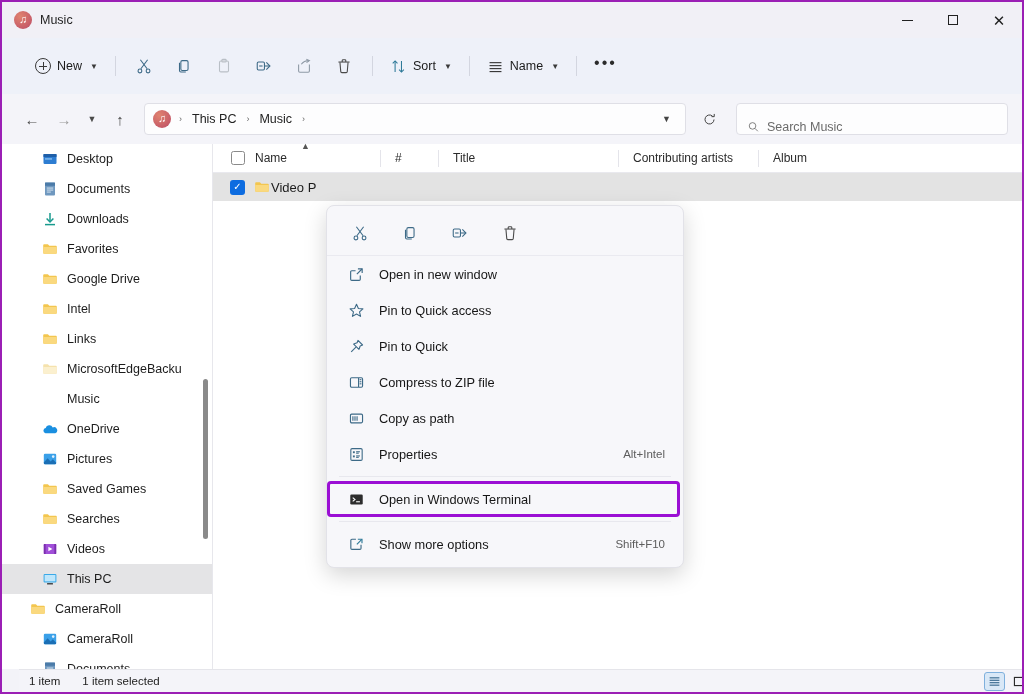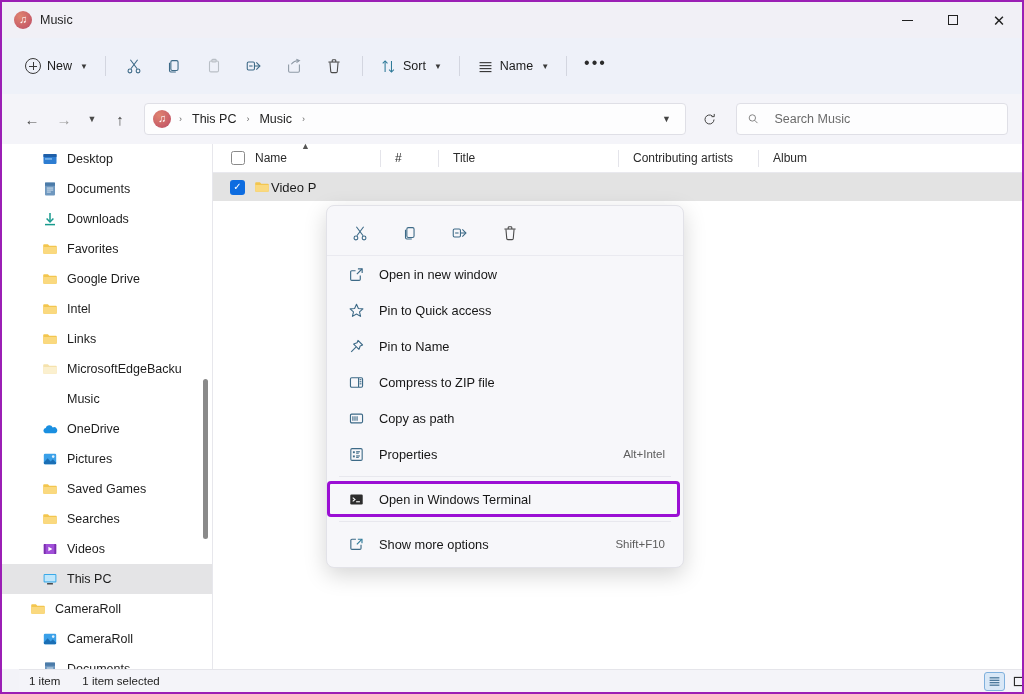--- a/index.html
+++ b/index.html
@@ -43,21 +43,21 @@
   }
   .minimize-glyph { display:block; width: 11px; height: 1px; background: #202020; }
   .maximize-glyph { display:block; width: 10px; height: 10px; border: 1px solid #202020; }
   .close-glyph { font-size: 15px; line-height: 1; color: #202020; }
 
   
   #commandbar {
     position: absolute; left: 0; top: 36px;
     width: 1020px; height: 56px;
     background: #eef1f9;
-    display: flex; align-items: center; padding: 0 14px;
+    display: flex; align-items: center; padding: 0 24px;
   }
   .cmd-btn {
     height: 32px; display: flex; align-items: center; gap: 6px;
     padding: 0 9px; border-radius: 4px; color: #1b1b1b; font-size: 12.5px;
   }
   .new-circle {
     width: 16px; height: 16px; border-radius: 50%;
     border: 1.3px solid #3a3a3a; position: relative; flex: none;
   }
   .new-circle::before, .new-circle::after {
@@ -98,21 +98,21 @@
   .crumb-dd { margin-left: auto; font-size: 9px; color: #444; padding: 0 8px; }
 
   #refresh-btn {
     width: 30px; height: 32px; display: flex; align-items: center; justify-content: center;
     border-radius: 4px; color: #3c3c3c; font-size: 14px;
   }
 
   #searchbox {
     width: 272px; height: 32px; margin-left: 12px;
     background: #fdfdfe; border: 1px solid #dfdfe6; border-radius: 4px;
-    display: flex; align-items: center; padding: 0 10px; gap: 15px;
+    display: flex; align-items: flex-end; padding: 0 10px; gap: 7px;
   }
   #searchbox input {
     border: none; outline: none; background: transparent;
     font-family: "Liberation Sans", sans-serif; font-size: 12.5px; color: #333; width: 100%;
   }
   #searchbox input::placeholder { color: #6b6b6b; }
 
   
   #body {
     position: absolute; left: 0; top: 142px;
@@ -709,21 +709,21 @@
 
     <div class="ctx-item">
       <span class="ctx-ico">
         <svg width="17" height="17" viewBox="0 0 18 18">
             <g fill="none" stroke="#3d6a87" stroke-width="1.2" stroke-linejoin="round">
               <path d="M10.6 2.6 L15.4 7.4 L12.9 8.4 L11.6 12 L6 6.4 L9.6 5.1 Z"></path>
               <line x1="8.4" y1="9.6" x2="3.4" y2="14.6"></line>
             </g>
           </svg>
       </span>
-      <span class="ctx-label">Pin to Name</span>
+      <span class="ctx-label">Pin to Quick</span>
       <span class="ctx-accel"></span>
     </div>
 
     <div class="ctx-item">
       <span class="ctx-ico">
         <svg width="17" height="17" viewBox="0 0 18 18">
             <g fill="none" stroke="#3d6a87" stroke-width="1.2">
               <rect x="2.6" y="4" width="12.8" height="10" rx="1.3"></rect>
               <line x1="11.2" y1="4.3" x2="11.2" y2="13.7"></line>
               <g stroke-width="1.15">

